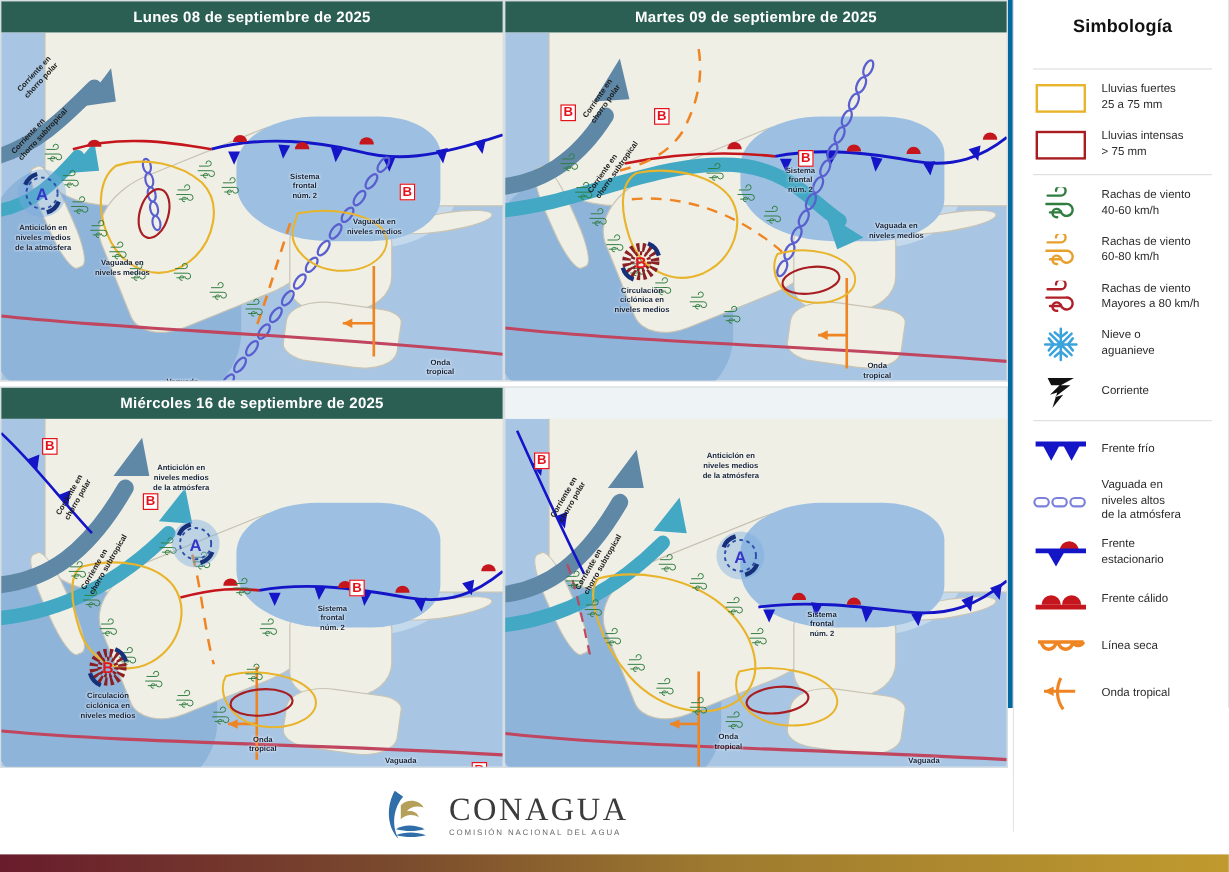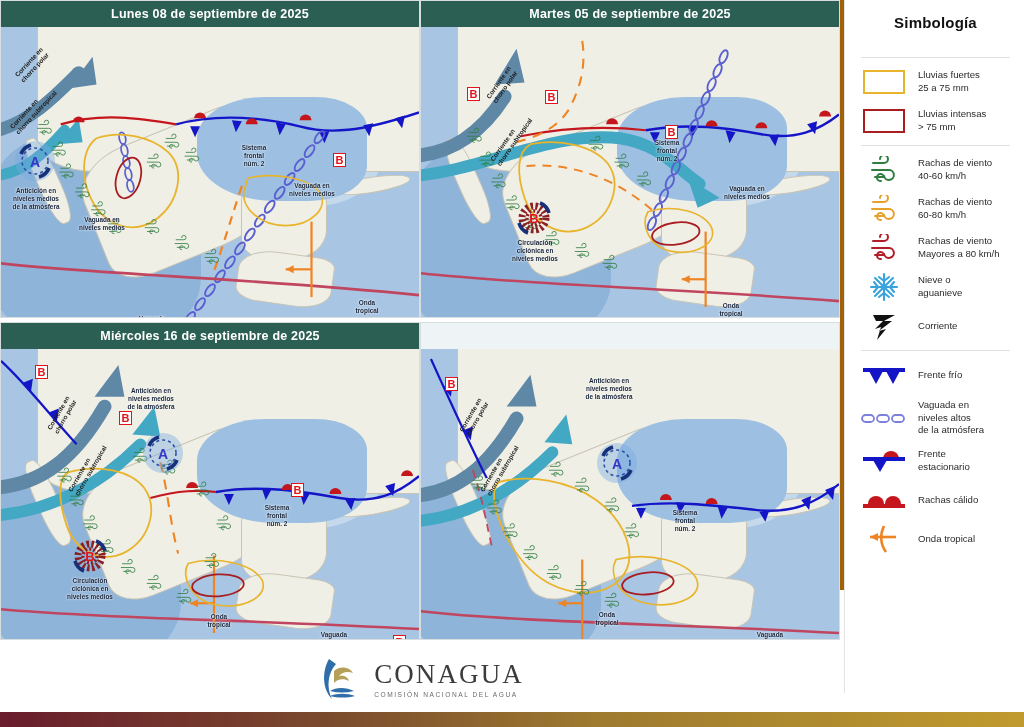--- a/index.html
+++ b/index.html
@@ -3,21 +3,21 @@
 <meta charset="utf-8">
 <style>
   * { box-sizing: border-box; margin: 0; padding: 0; }
   body {
     width: 1024px; height: 727px;
     font-family: "Liberation Sans", sans-serif;
     background: #ffffff;
     overflow: hidden;
     position: relative;
   }
-  .page { position: relative; width: 1024px; height: 590px; background:#a16207; }
+  .page { position: relative; width: 1024px; height: 590px; background:#0369a1; }
 
   
   .grid {
     position:absolute; left:0; top:0; width:840px; height:645px;
     display:grid; grid-template-columns: 420px 420px; grid-template-rows: 318px 318px;
     gap: 4px 0;
     background:#ffffff;
   }
   .panel { position:relative; overflow:hidden; background:#eef3f6; border:1px solid #d8dde0;}
   .panel-title {
@@ -260,21 +260,21 @@
         <div class="mlabel" style="left:344px;top:272px;width:44px;">Onda
 tropical</div>
         <div class="mlabel" style="left:124px;top:288px;width:54px;">Vaguada
 monzónica</div>
         <div class="bmark" style="left:332px;top:126px;">B</div>
 
       </div>
     </div>
 
     <div class="panel">
-      <div class="panel-title">Martes 05 de septiembre de 2025</div>
+      <div class="panel-title">Martes 09 de septiembre de 2025</div>
       <div class="map">
         <div class="ocean"></div>
         <div class="ocean-deep" style="left:-10px;top:120px;width:200px;height:190px;border-radius:30%;"></div>
         <div class="ocean-light" style="left:200px;top:60px;width:180px;height:120px;border-radius:40%;"></div>
         <div class="land landmass-us" style="left:36px;top:-70px;width:420px;height:215px;"></div>
         <div class="land landmass-mx" style="left:86px;top:100px;width:190px;height:130px;transform:rotate(-22deg);border-radius:30% 16% 40% 20%;"></div>
         <div class="land" style="left:240px;top:160px;width:86px;height:72px;border-radius:18% 22% 40% 28%;"></div>
         <div class="land" style="left:36px;top:108px;width:22px;height:92px;transform:rotate(-24deg);border-radius:40%;"></div>
         <div class="land" style="left:236px;top:226px;width:96px;height:52px;transform:rotate(8deg);border-radius:40% 18% 36% 24%;"></div>
         <div class="land" style="left:330px;top:150px;width:80px;height:16px;transform:rotate(-9deg);border-radius:50%;"></div>
@@ -863,23 +863,34 @@
     </div>
 
     <div class="lrow">
       <div class="lico">
         <svg width="46" height="20" viewBox="0 0 46 20">
           <path d="M7 14 a8 8 0 0 1 16 0 z" fill="#c4161c"></path>
           <path d="M24 14 a8 8 0 0 1 16 0 z" fill="#c4161c"></path>
           <line x1="2" y1="16" x2="44" y2="16" stroke="#c4161c" stroke-width="4"></line>
         </svg>
       </div>
-      <div class="ltxt">Rachas cálido</div>
-    </div>
-
+      <div class="ltxt">Frente cálido</div>
+    </div>
+
+    <div class="lrow">
+      <div class="lico">
+        <svg width="46" height="18" viewBox="0 0 46 18">
+          <line x1="4" y1="5" x2="42" y2="5" stroke="#ef8423" stroke-width="3"></line>
+          <path d="M7 5 a6 6 0 0 0 12 0" fill="none" stroke="#ef8423" stroke-width="3"></path>
+          <path d="M21 5 a6 6 0 0 0 12 0" fill="none" stroke="#ef8423" stroke-width="3"></path>
+          <path d="M33 5 a5 5 0 0 0 9 0" fill="none" stroke="#ef8423" stroke-width="3"></path>
+        </svg>
+      </div>
+      <div class="ltxt">Línea seca</div>
+    </div>
 
     <div class="lrow">
       <div class="lico">
         <svg width="40" height="30" viewBox="0 0 40 30">
           <path d="M20 2 C 16 10 16 20 22 28" stroke="#ef8423" stroke-width="2.6" fill="none"></path>
           <line x1="6" y1="13" x2="32" y2="13" stroke="#ef8423" stroke-width="2.6"></line>
           <polygon points="6,13 14,9 14,17" fill="#ef8423"></polygon>
         </svg>
       </div>
       <div class="ltxt">Onda tropical</div>

